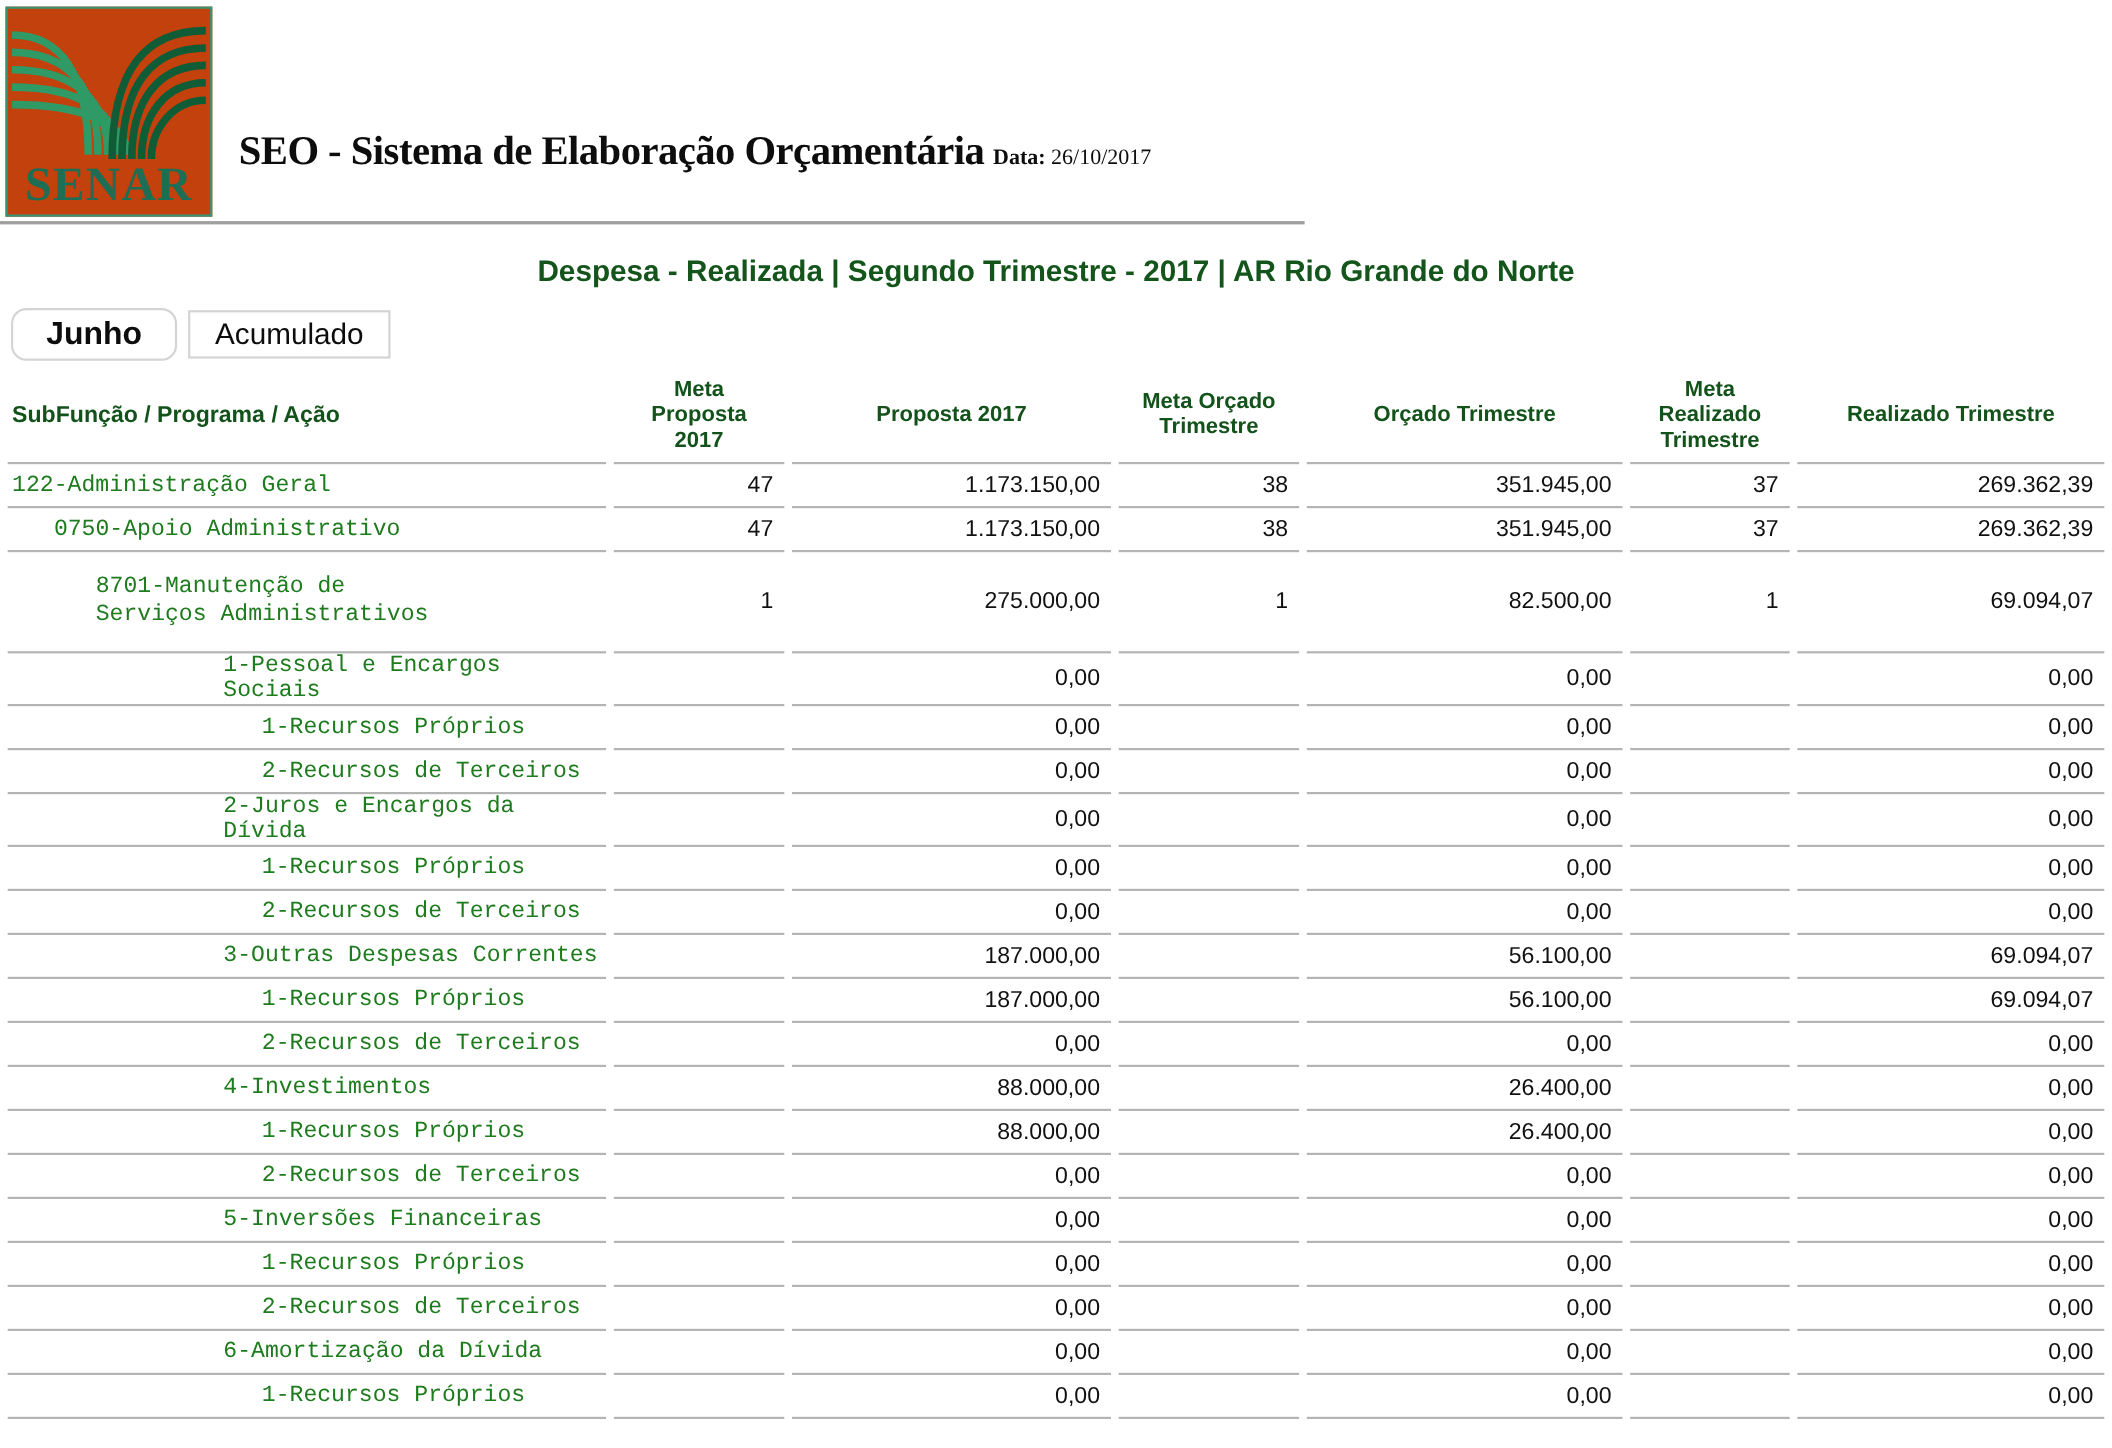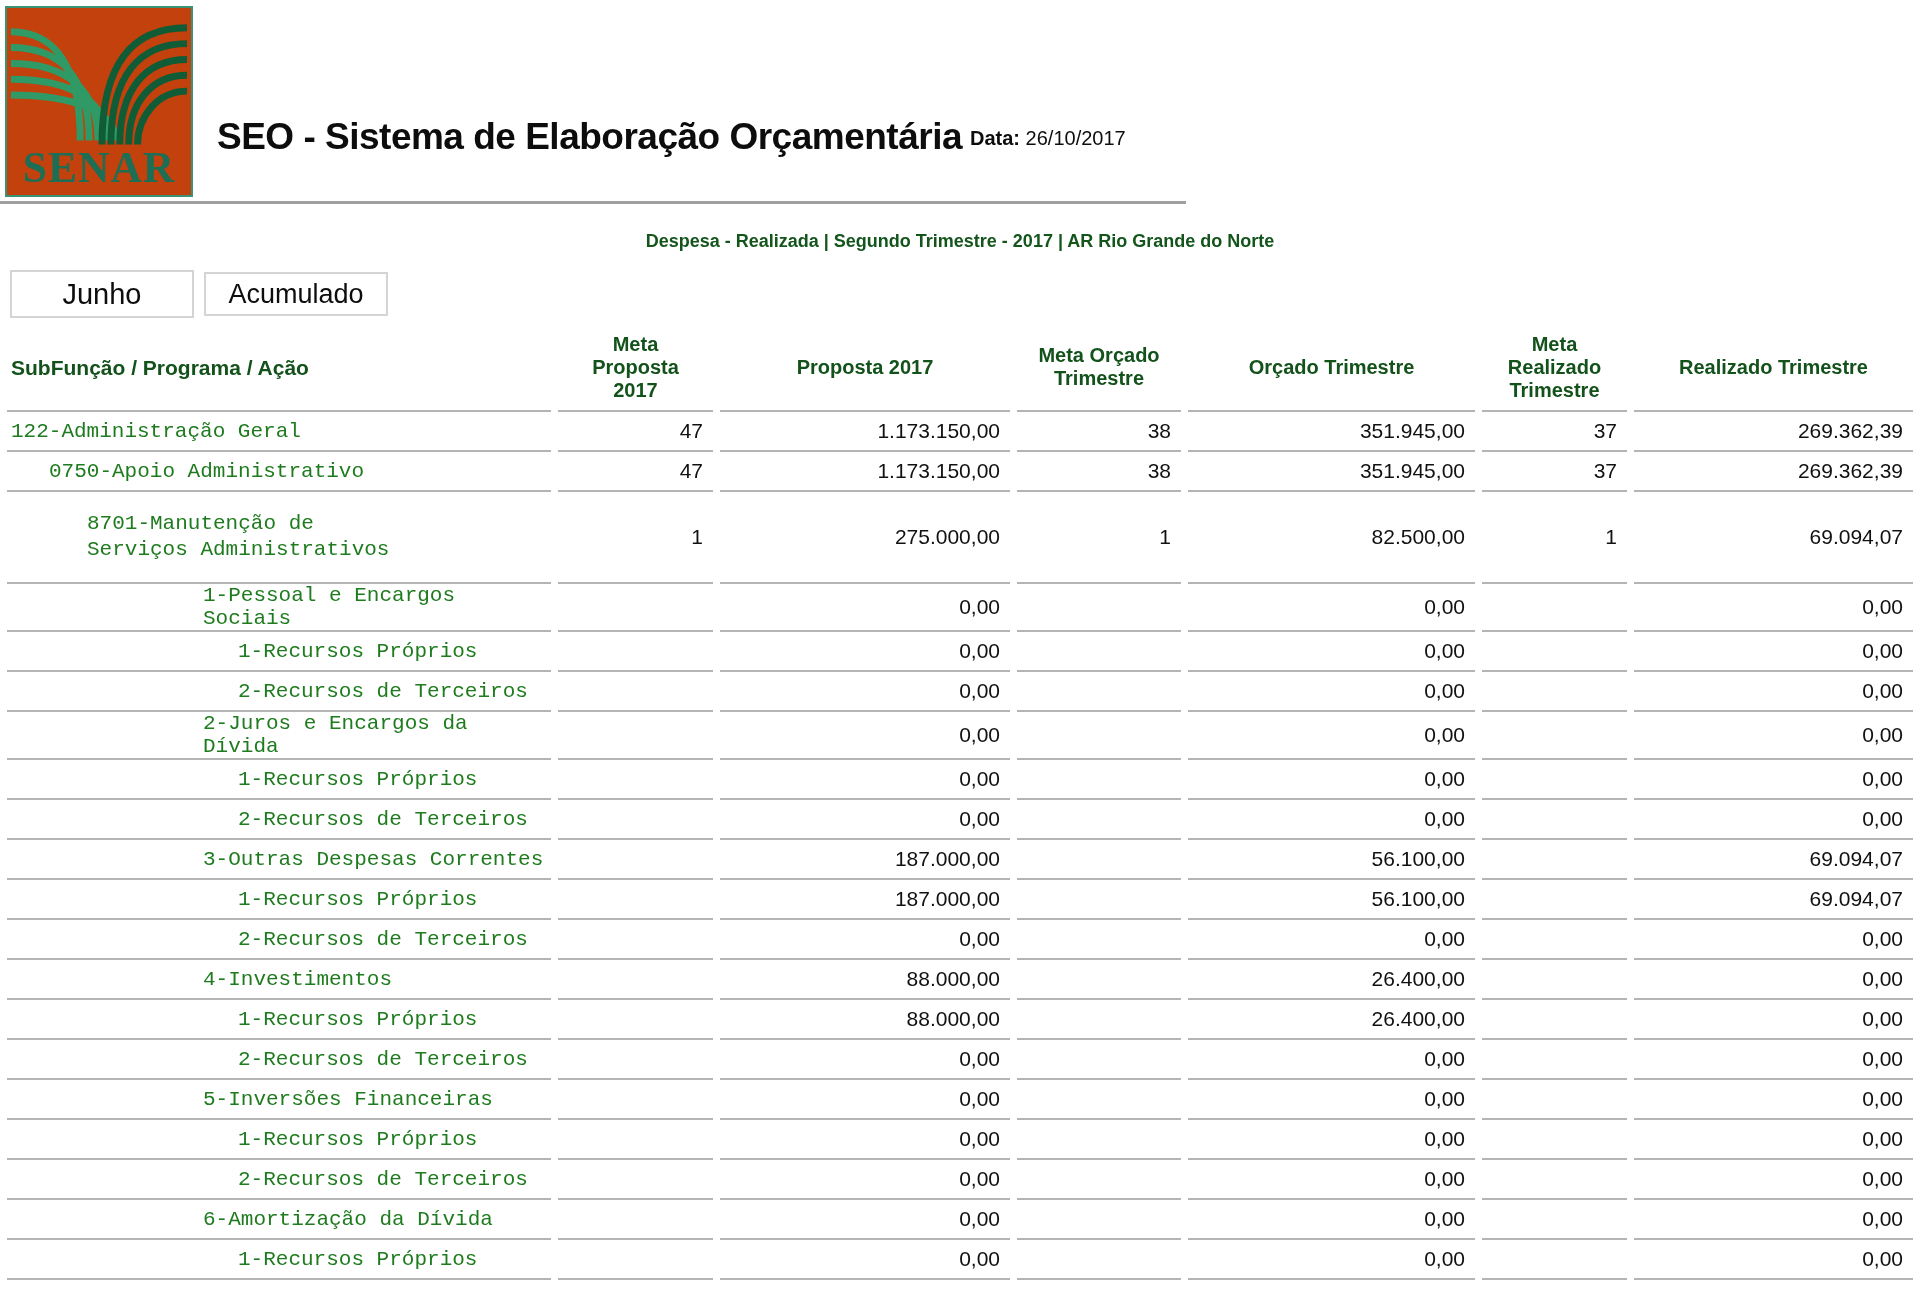--- a/index.html
+++ b/index.html
@@ -13,47 +13,47 @@
   
   .header { position:relative; height:207px; }
   .logo {
     position:absolute; left:5px; top:6px;
     width:188px; height:191px;
     border:2px solid #3a9474; background:#c2410c;
   }
   .logo svg { display:block; width:100%; height:100%; }
   .title-row {
     position:absolute; left:217px; top:116px;
-    display:flex; align-items:flex-start; white-space:nowrap;
+    display:flex; align-items:center; white-space:nowrap;font-family:Liberation Serif, serif;
   }
   .page-title {
     margin:0; font-size:37px; font-weight:bold; color:#0d0d0d;
     letter-spacing:-0.5px;
   }
   .date { margin-left:8px; font-size:20px; color:#0d0d0d;margin-top:11px; }
   .date-label { font-weight:bold; }
   .rule {
     position:absolute; left:0; top:201px;
     width:1186px; height:3px; background:#9f9f9f;
   }
 
   
   .subtitle {
     margin-top:24px; text-align:center;
-    font-size:18px; font-weight:bold; color:#14551c;
+    font-size:27px; font-weight:bold; color:#14551c;
   }
 
   
   .toolbar { margin:18px 0 0 10px; display:flex; gap:10px; align-items:flex-start; }
   .btn {
     background:#fff; border:2px solid #d4d4d4; color:#0d0d0d;
     display:flex; align-items:center; justify-content:center;
     cursor:pointer; font-family:"Liberation Sans", sans-serif;
   }
-  .btn-month { width:184px; height:48px; font-size:29px; font-weight:normal; }
+  .btn-month { width:151px; height:48px; font-size:29px; font-weight:bold;border-radius:14px; }
   .btn-acc   { width:184px; height:44px; font-size:27px; margin-top:2px; }
 
   
   table.report {
     margin-top:6px; width:1920px;
     border-collapse:separate; border-spacing:7px 0;
     table-layout:fixed;
   }
   th {
     color:#13521b; font-weight:bold; font-size:20px; line-height:23px;

